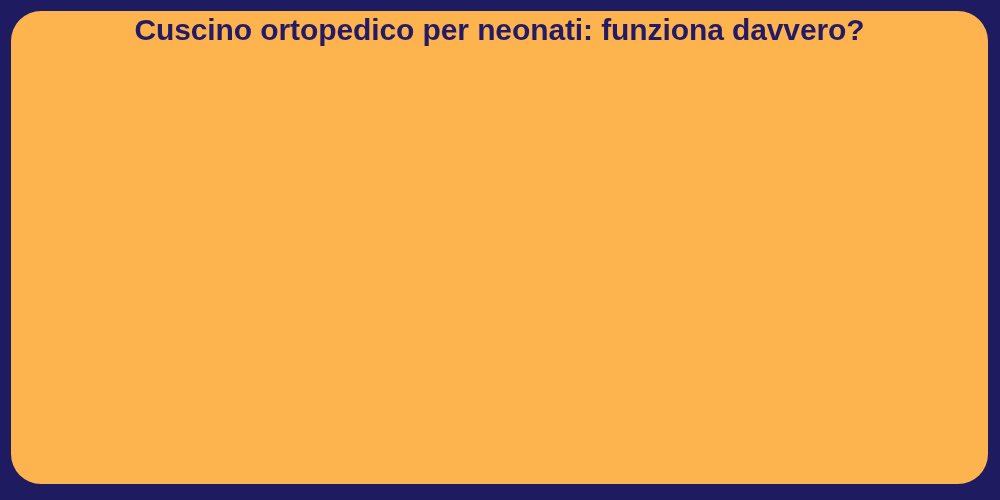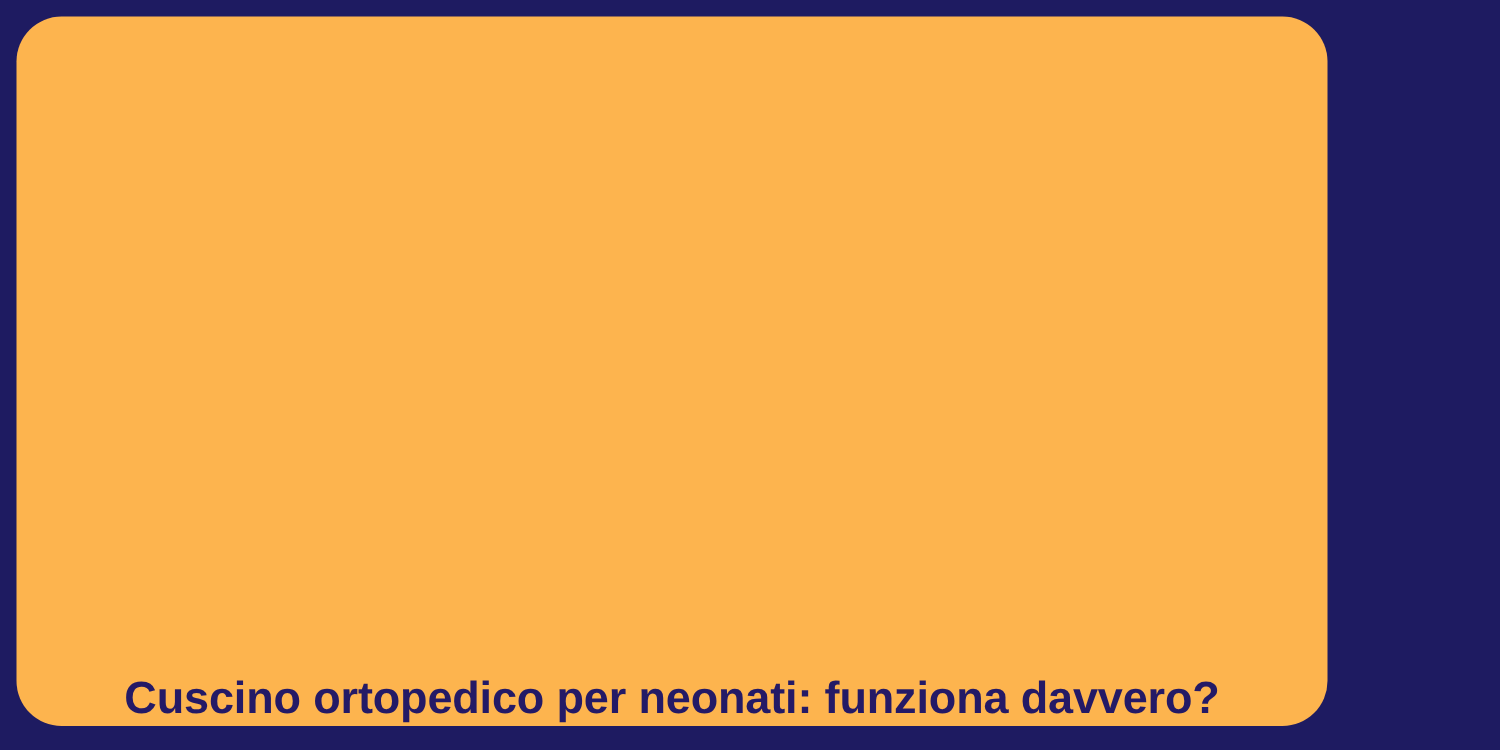--- a/index.html
+++ b/index.html
@@ -23,27 +23,27 @@
     background: #1e1b61;
     display: flex;
     align-items: flex-start;
     justify-content: flex-start;
   }
 
   #content-card {
     position: absolute;
     left: 11px;
     top: 11px;
-    width: 874px;
+    width: 977px;
     height: 473px;
     box-sizing: border-box;
     background: #fdb44e;
     border-radius: 30px;
     display: flex;
-    align-items: flex-end;
+    align-items: flex-start;
     justify-content: center;
     overflow: hidden;
   }
 
   #headline {
     margin: 0;
     padding: 0 40px;
     color: #241a66;
     font-family: "Liberation Sans", sans-serif;
     font-size: 30px;

